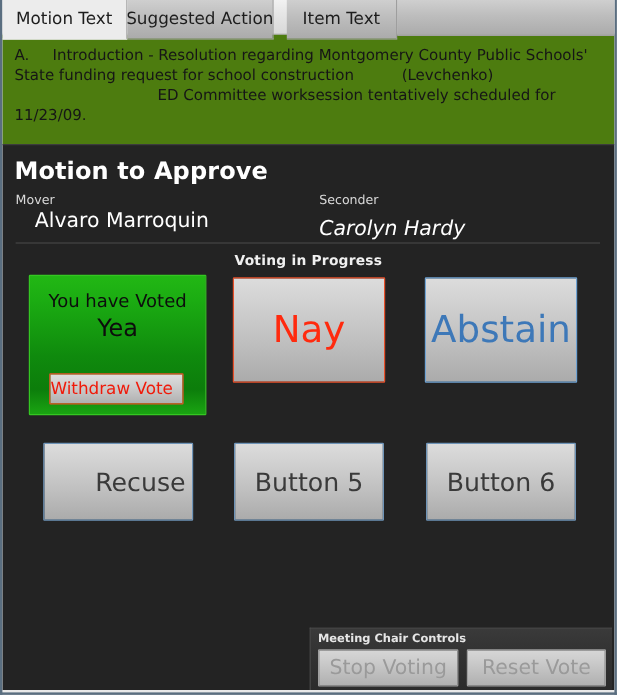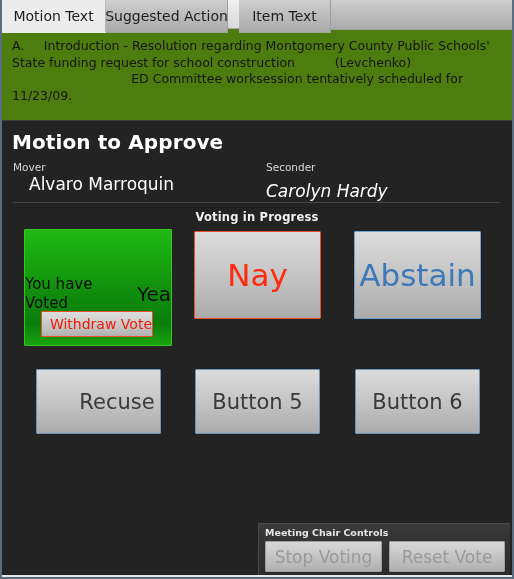--- a/index.html
+++ b/index.html
@@ -166,21 +166,21 @@
   }
   .vlabel {
     font-size: 31px;
   }
 
   
   #btn-yea {
     left: 22px; top: 108px; width: 148px; height: 117px;
     background: linear-gradient(to bottom, #22b714 0%, #1bac12 18%, #0f8a0d 58%, #0c7d0b 82%, #1aa412 100%);
     border: 1px solid #34c722;
-    flex-direction: row;
+    flex-direction: column;
     justify-content: flex-start;
     padding-top: 12px;
   }
   #yea-line1 {
     font-size: 15px;
     color: #0d0d0d;
     line-height: 19px;
   }
   #yea-line2 {
     font-size: 20px;
@@ -190,21 +190,21 @@
   }
   #btn-withdraw {
     position: absolute;
     left: 16px;
     bottom: 8px;
     width: 112px;
     height: 26px;
     box-sizing: border-box;
     display: flex;
     align-items: center;
-    justify-content: flex-end;
+    justify-content: flex-start;
     border: 1px solid #e8502a;
     background: linear-gradient(to bottom, #dedede 0%, #d4d4d4 25%, #c2c2c2 65%, #b0b0b0 100%);
     font-size: 14px;
     color: #f01a0a;
     cursor: default;
     border-radius: 1px;
   }
 
   
   #btn-nay {

